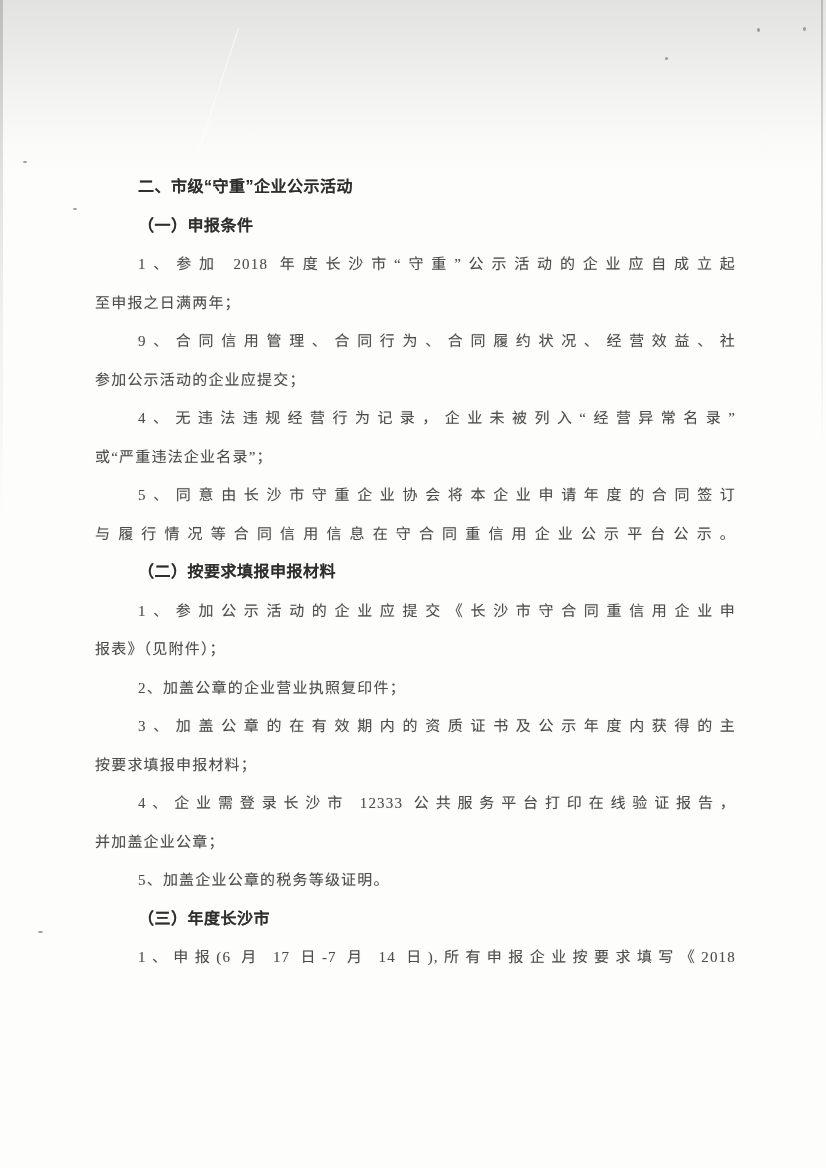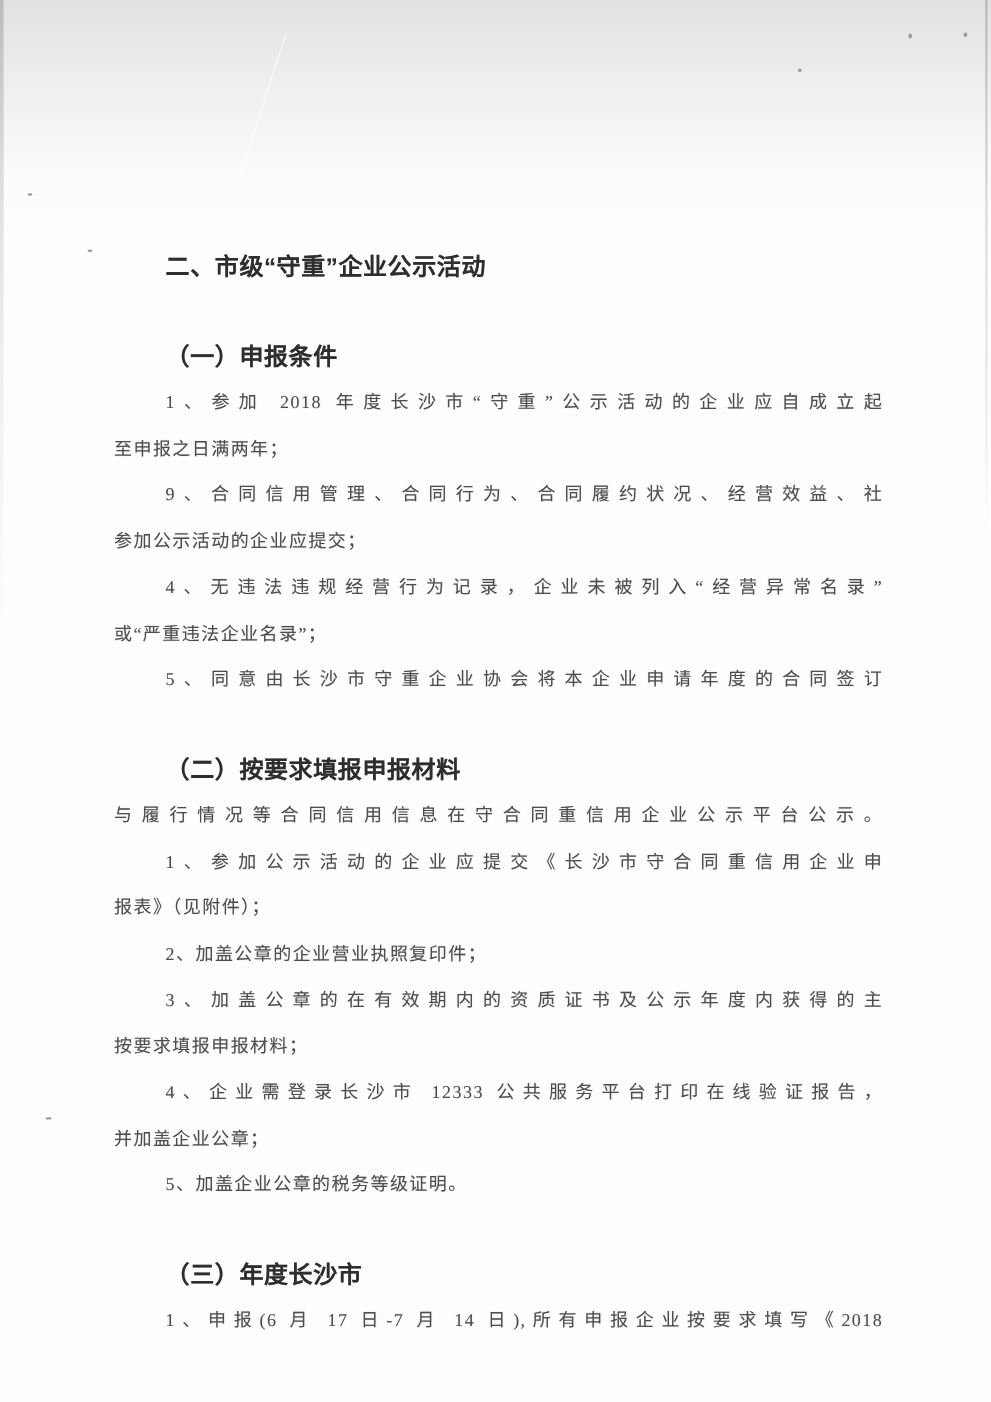--- a/index.html
+++ b/index.html
@@ -60,25 +60,24 @@
     height: 38.5px;
     white-space: nowrap;
     font-size: 15px;
     letter-spacing: 1.2px;
     color: #4d4d4d;
     text-shadow: 0 0 1px rgba(120,120,120,0.35);
   }
   .line.heading {
     font-family: "Liberation Sans", "DejaVu Sans", sans-serif;
     font-weight: bold;
-    font-size: 20px;
+    font-size: 16px;
     letter-spacing: 0.5px;
     color: #2e2e2e;
     text-shadow: 0 0 0.5px rgba(60,60,60,0.5);
-    margin-top: 36px;
   }
   .indent { padding-left: 43px; }
   .stretch {
     white-space: normal;
     text-align: justify;
     text-align-last: justify;
     -moz-text-align-last: justify;
   }
 </style>
 </head>
@@ -100,22 +99,22 @@
   <div class="doc-body">
     <div class="line heading indent">二、市级“守重”企业公示活动</div>
     <div class="line heading indent">（一）申报条件</div>
     <div class="line indent stretch">1、参加 2018 年度长沙市“守重”公示活动的企业应自成立起</div>
     <div class="line">至申报之日满两年；</div>
     <div class="line indent stretch">9、合同信用管理、合同行为、合同履约状况、经营效益、社</div>
     <div class="line">参加公示活动的企业应提交；</div>
     <div class="line indent stretch">4、无违法违规经营行为记录，企业未被列入“经营异常名录”</div>
     <div class="line">或“严重违法企业名录”；</div>
     <div class="line indent stretch">5、同意由长沙市守重企业协会将本企业申请年度的合同签订</div>
+    <div class="line stretch">与履行情况等合同信用信息在守合同重信用企业公示平台公示。</div>
     <div class="line heading indent">（二）按要求填报申报材料</div>
-    <div class="line stretch">与履行情况等合同信用信息在守合同重信用企业公示平台公示。</div>
     <div class="line indent stretch">1、参加公示活动的企业应提交《长沙市守合同重信用企业申</div>
     <div class="line">报表》（见附件）；</div>
     <div class="line indent">2、加盖公章的企业营业执照复印件；</div>
     <div class="line indent stretch">3、加盖公章的在有效期内的资质证书及公示年度内获得的主</div>
     <div class="line">按要求填报申报材料；</div>
     <div class="line indent stretch">4、企业需登录长沙市 12333 公共服务平台打印在线验证报告，</div>
     <div class="line">并加盖企业公章；</div>
     <div class="line indent">5、加盖企业公章的税务等级证明。</div>
     <div class="line heading indent">（三）年度长沙市</div>
     <div class="line indent stretch">1、申报(6 月 17 日-7 月 14 日),所有申报企业按要求填写《2018</div>

